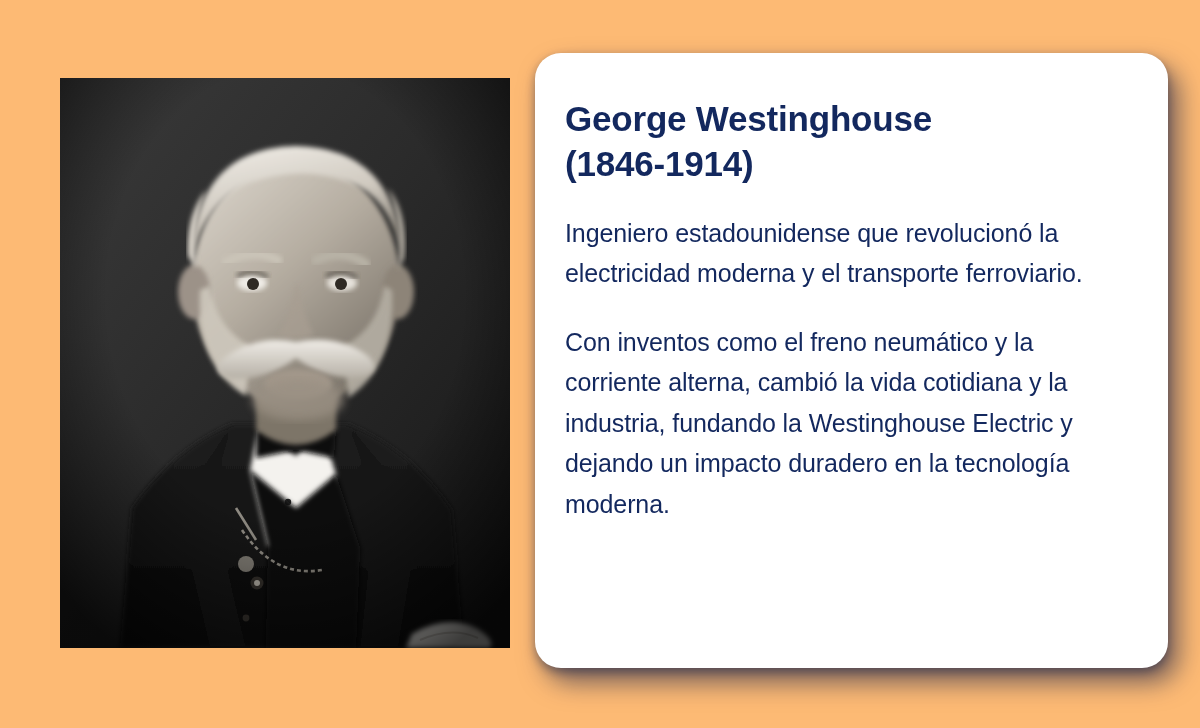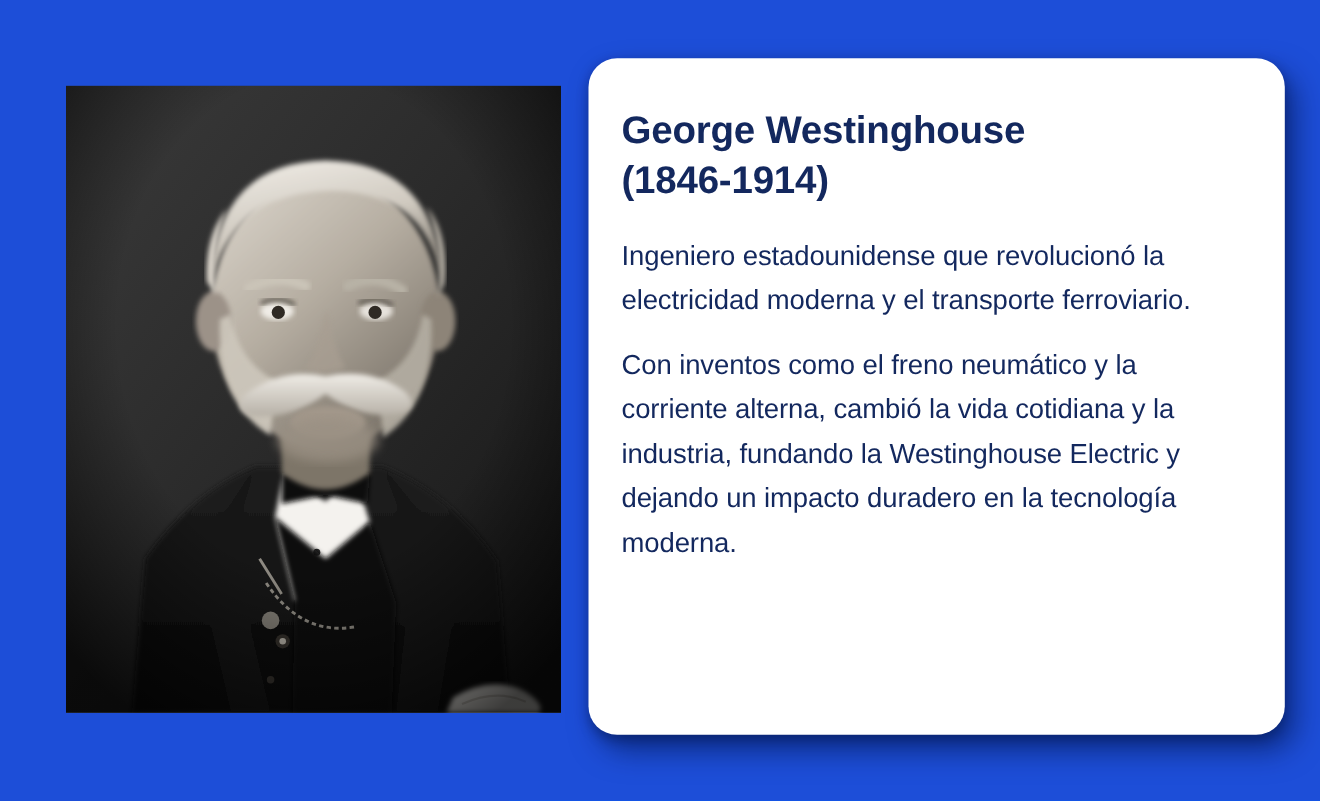--- a/index.html
+++ b/index.html
@@ -12,21 +12,21 @@
   body {
     background:#0560ff;
     font-family:"Liberation Sans", sans-serif;
     position:relative;
   }
 
   
   .slide {
     position:absolute;
     inset:0;
-    background:#1d4ed8;
+    background:#fdba74;
   }
 
   
   .photo-frame {
     position:absolute;
     left:60px; top:78px;
     width:450px; height:570px;
     overflow:hidden;
     background:#2c2c2c;
   }
@@ -53,21 +53,21 @@
     letter-spacing:-0.2px;
     margin-bottom:26px;
     white-space:pre-line;
   }
 
   .card-para {
     color:#13285e;
     font-size:25px;
     line-height:1.62;
     letter-spacing:-0.1px;
-    margin-bottom:18px;
+    margin-bottom:28px;
   }
   .card-para:last-child { margin-bottom:4px; }
 </style>
 </head>
 <body>
 
 <div class="slide">
 
   <div class="photo-frame">
     <svg viewBox="0 0 450 570" preserveAspectRatio="xMidYMid slice">

